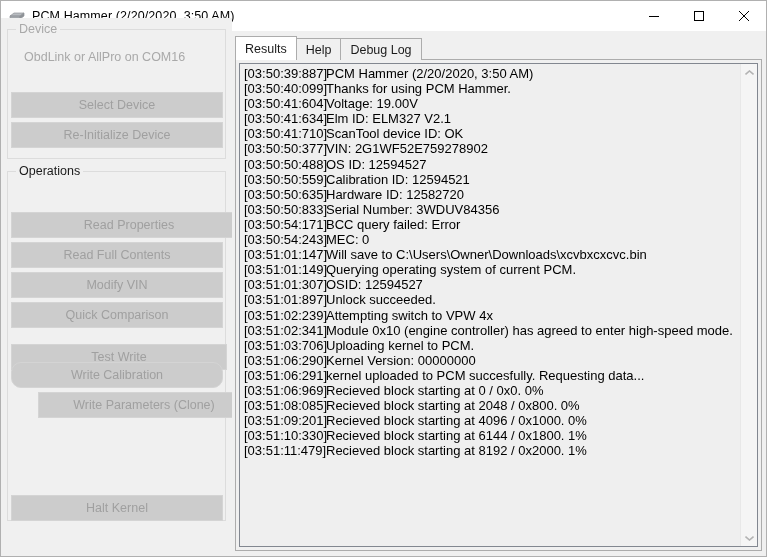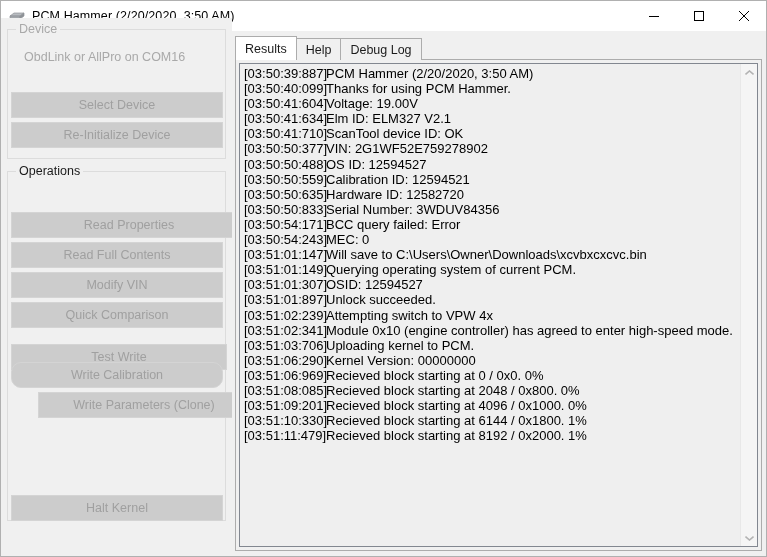--- a/index.html
+++ b/index.html
@@ -341,20 +341,21 @@
             <div class="log-line"><span class="log-ts">[03:50:54:171]</span><span>BCC query failed: Error</span></div>
             <div class="log-line"><span class="log-ts">[03:50:54:243]</span><span>MEC: 0</span></div>
             <div class="log-line"><span class="log-ts">[03:51:01:147]</span><span>Will save to C:\Users\Owner\Downloads\xcvbxcxcvc.bin</span></div>
             <div class="log-line"><span class="log-ts">[03:51:01:149]</span><span>Querying operating system of current PCM.</span></div>
             <div class="log-line"><span class="log-ts">[03:51:01:307]</span><span>OSID: 12594527</span></div>
             <div class="log-line"><span class="log-ts">[03:51:01:897]</span><span>Unlock succeeded.</span></div>
             <div class="log-line"><span class="log-ts">[03:51:02:239]</span><span>Attempting switch to VPW 4x</span></div>
             <div class="log-line"><span class="log-ts">[03:51:02:341]</span><span>Module 0x10 (engine controller) has agreed to enter high-speed mode.</span></div>
             <div class="log-line"><span class="log-ts">[03:51:03:706]</span><span>Uploading kernel to PCM.</span></div>
             <div class="log-line"><span class="log-ts">[03:51:06:290]</span><span>Kernel Version: 00000000</span></div>
+            <div class="log-line"><span class="log-ts">[03:51:06:291]</span><span>kernel uploaded to PCM succesfully. Requesting data...</span></div>
             <div class="log-line"><span class="log-ts">[03:51:06:969]</span><span>Recieved block starting at 0 / 0x0. 0%</span></div>
             <div class="log-line"><span class="log-ts">[03:51:08:085]</span><span>Recieved block starting at 2048 / 0x800. 0%</span></div>
             <div class="log-line"><span class="log-ts">[03:51:09:201]</span><span>Recieved block starting at 4096 / 0x1000. 0%</span></div>
             <div class="log-line"><span class="log-ts">[03:51:10:330]</span><span>Recieved block starting at 6144 / 0x1800. 1%</span></div>
             <div class="log-line"><span class="log-ts">[03:51:11:479]</span><span>Recieved block starting at 8192 / 0x2000. 1%</span></div>
           </div>
         <div class="vscroll">
           <div class="arrow up">
             <svg width="9" height="6" viewBox="0 0 9 6">
                 <path d="M0.5 4.5 L4.5 1 L8.5 4.5" fill="none" stroke="#b3b3b3" stroke-width="1.6"></path>

